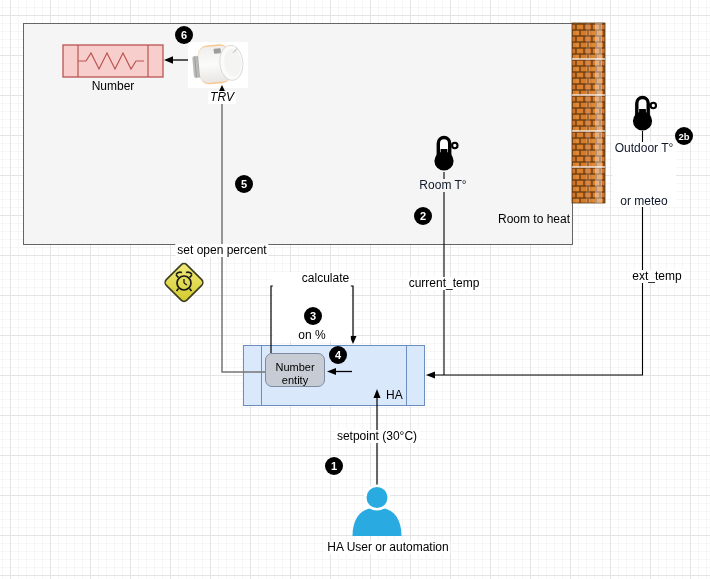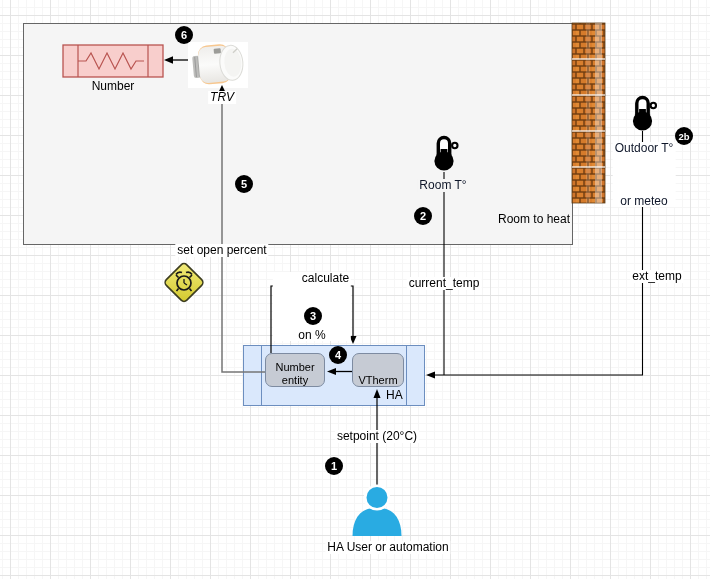--- a/index.html
+++ b/index.html
@@ -52,23 +52,20 @@
 
   <div class="room"></div>
 
   <div class="ha-box">
     <div class="ha-divider" style="left:17px;"></div>
     <div class="ha-divider" style="left:162px;"></div>
   </div>
 
   <div class="node-box" style="left:265px;top:353px;width:58px;height:32px;">
     <span>Number entity</span>
-  </div>
-  <div class="node-box" style="left:352px;top:353px;width:50px;height:32px;">
-    <span>VTherm</span>
   </div>
 
   <svg class="overlay" width="710" height="579" viewBox="0 0 710 579">
     <defs>
       <pattern id="brick" width="16" height="12" patternUnits="userSpaceOnUse">
         <rect width="16" height="12" fill="#6e3c10"></rect>
         <rect x="0.7" y="0.7" width="6.6" height="4.6" fill="#d97f2e"></rect>
         <rect x="8.7" y="0.7" width="6.6" height="4.6" fill="#cf742a"></rect>
         <rect x="-3.3" y="6.7" width="6.6" height="4.6" fill="#e08934"></rect>
         <rect x="4.7" y="6.7" width="6.6" height="4.6" fill="#d57b2b"></rect>
@@ -200,21 +197,21 @@
 
   <div class="lbl ctr wbg" style="left:444px;top:277px;">current_temp</div>
 
   <div class="lbl ctr wbg" style="left:312px;top:272px;">
     <span style="display:block;margin-left:27px;">calculate</span>
     <span style="display:block;margin-top:44px;">on %</span>
   </div>
 
   <div class="lbl" style="left:386px;top:389px;">HA</div>
 
-  <div class="lbl ctr wbg" style="left:377px;top:430px;">setpoint (20°C)</div>
+  <div class="lbl ctr wbg" style="left:377px;top:430px;">setpoint (30°C)</div>
 
   <div class="lbl ctr wbg" style="left:388px;top:541px;">HA User or automation</div>
 
   <div class="badge" style="left:325px;top:457px;">1</div>
   <div class="badge" style="left:414px;top:207px;">2</div>
   <div class="badge small" style="left:655px;top:127px;margin-left:20px;">2b</div>
   <div class="badge" style="left:304px;top:307px;">3</div>
   <div class="badge" style="left:329px;top:346px;">4</div>
   <div class="badge" style="left:235px;top:175px;">5</div>
   <div class="badge" style="left:175px;top:26px;">6</div>

